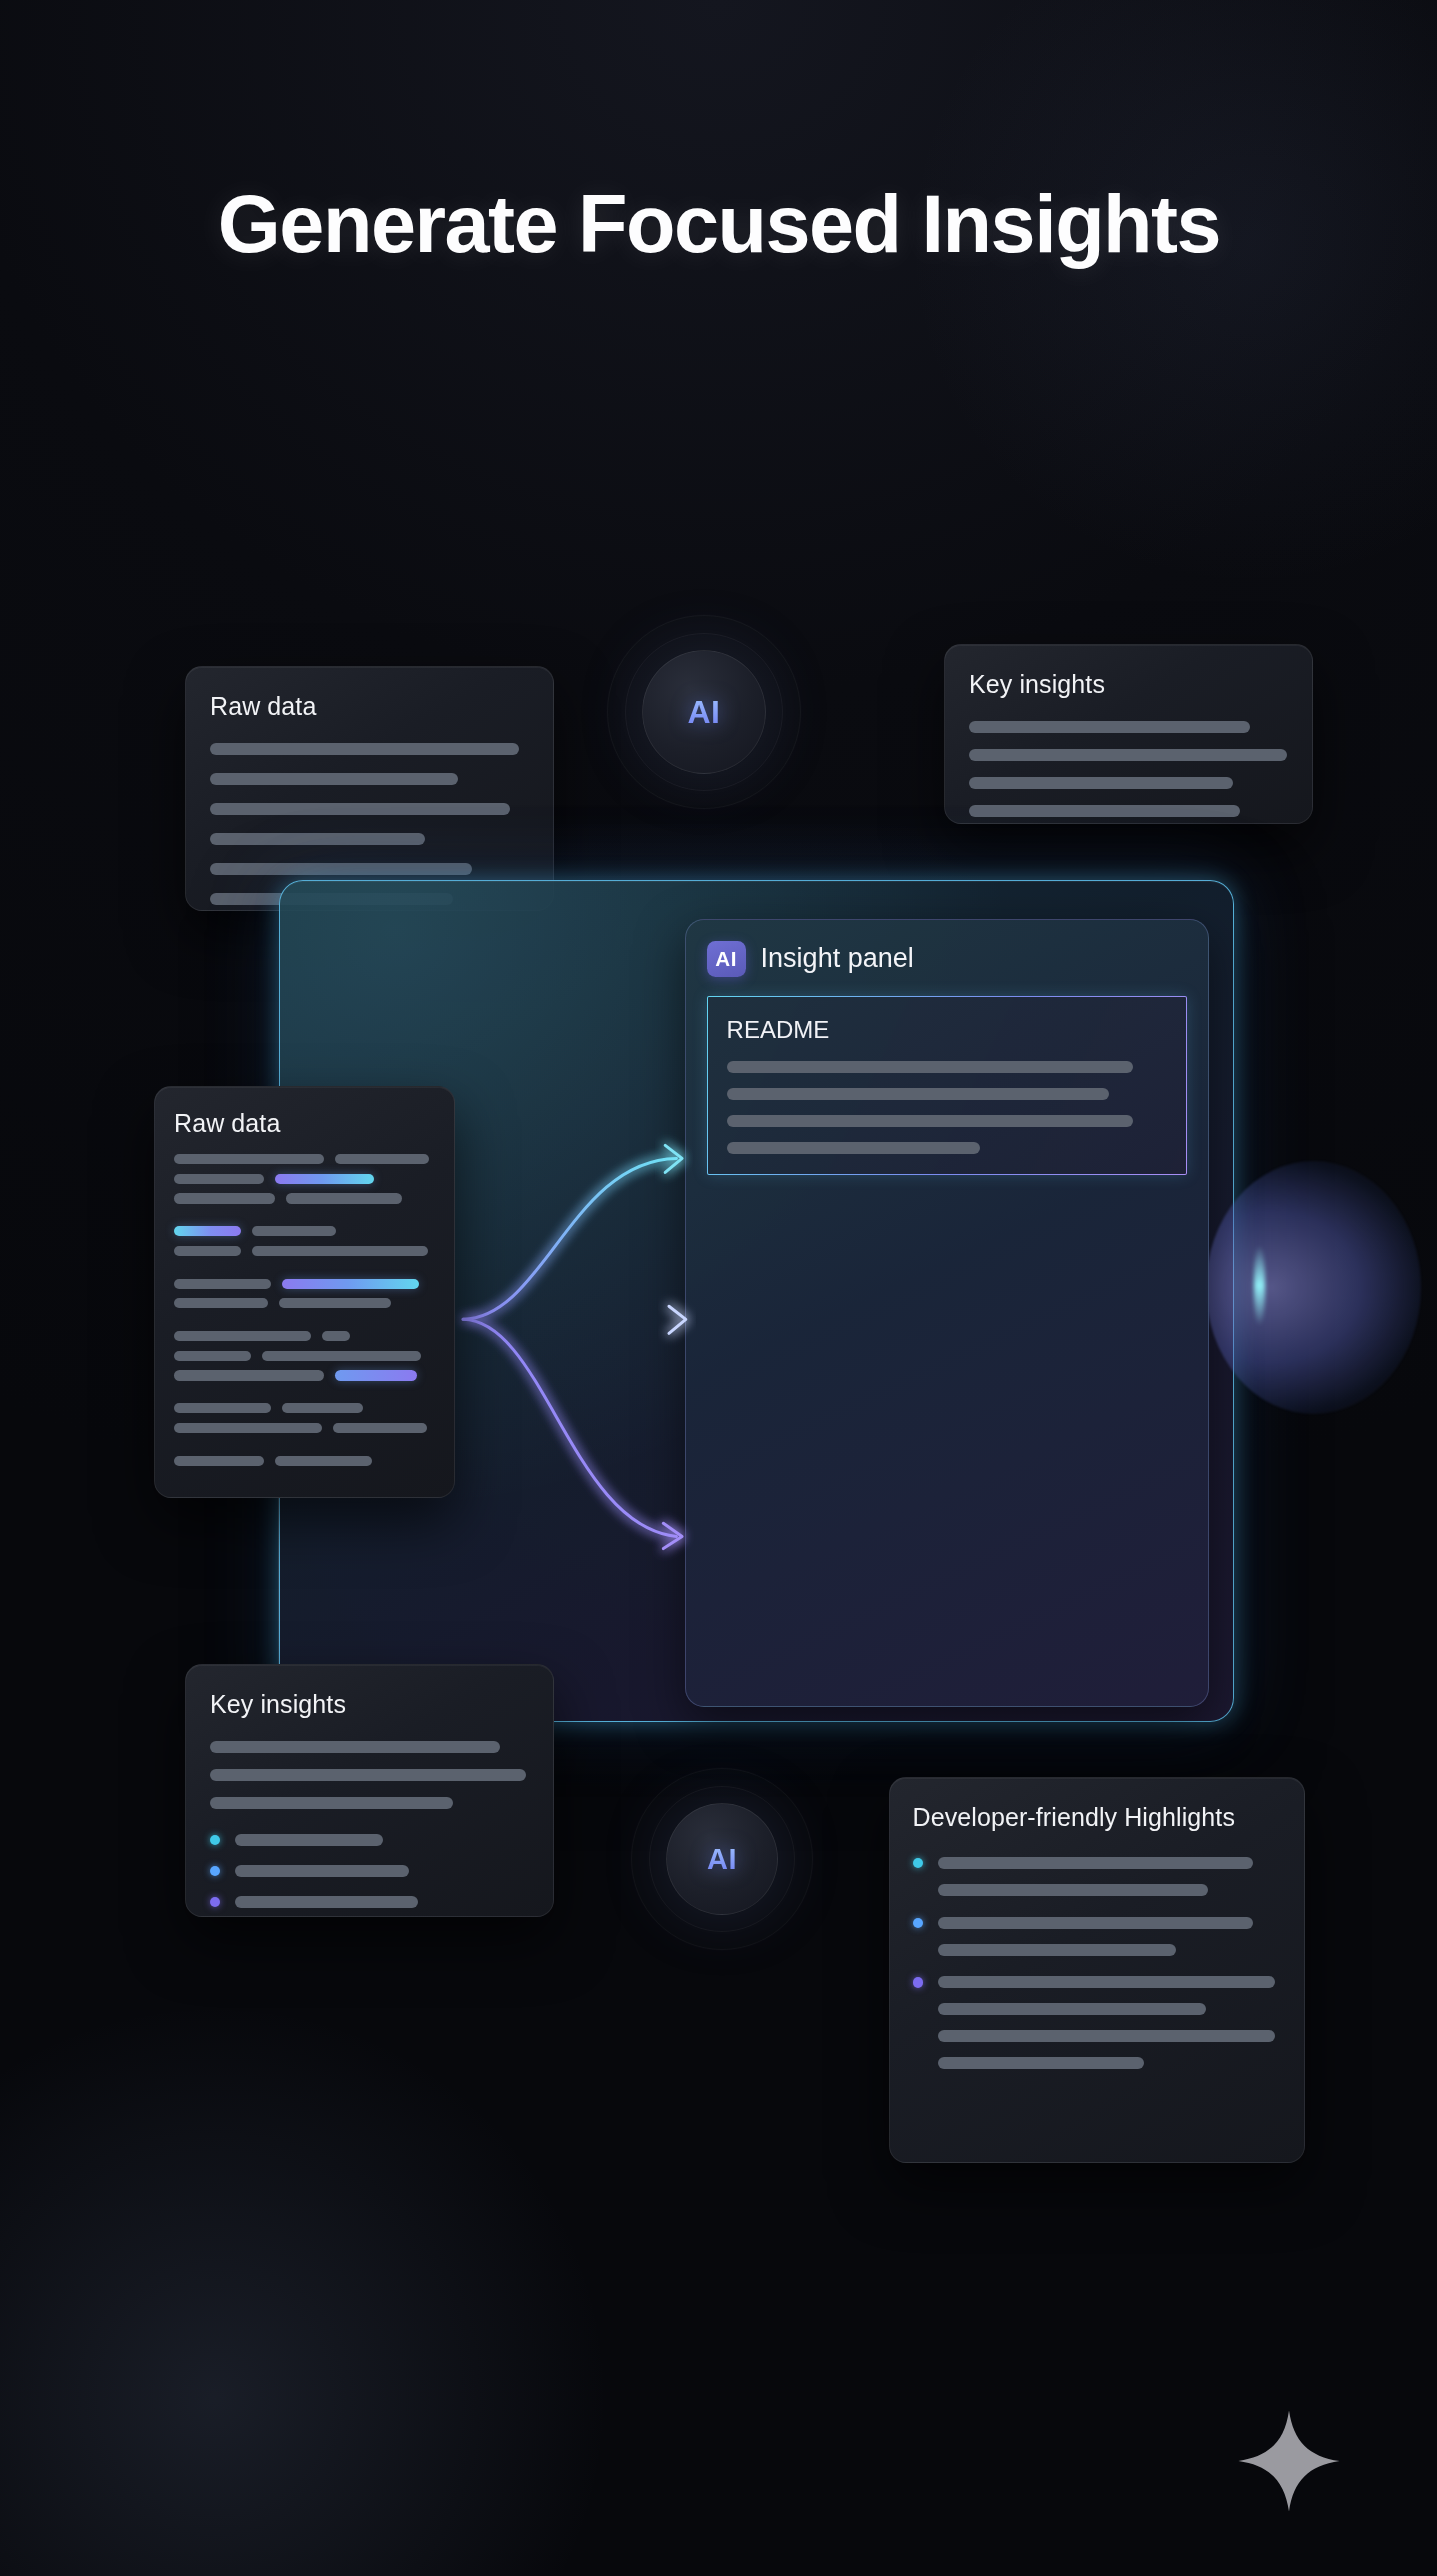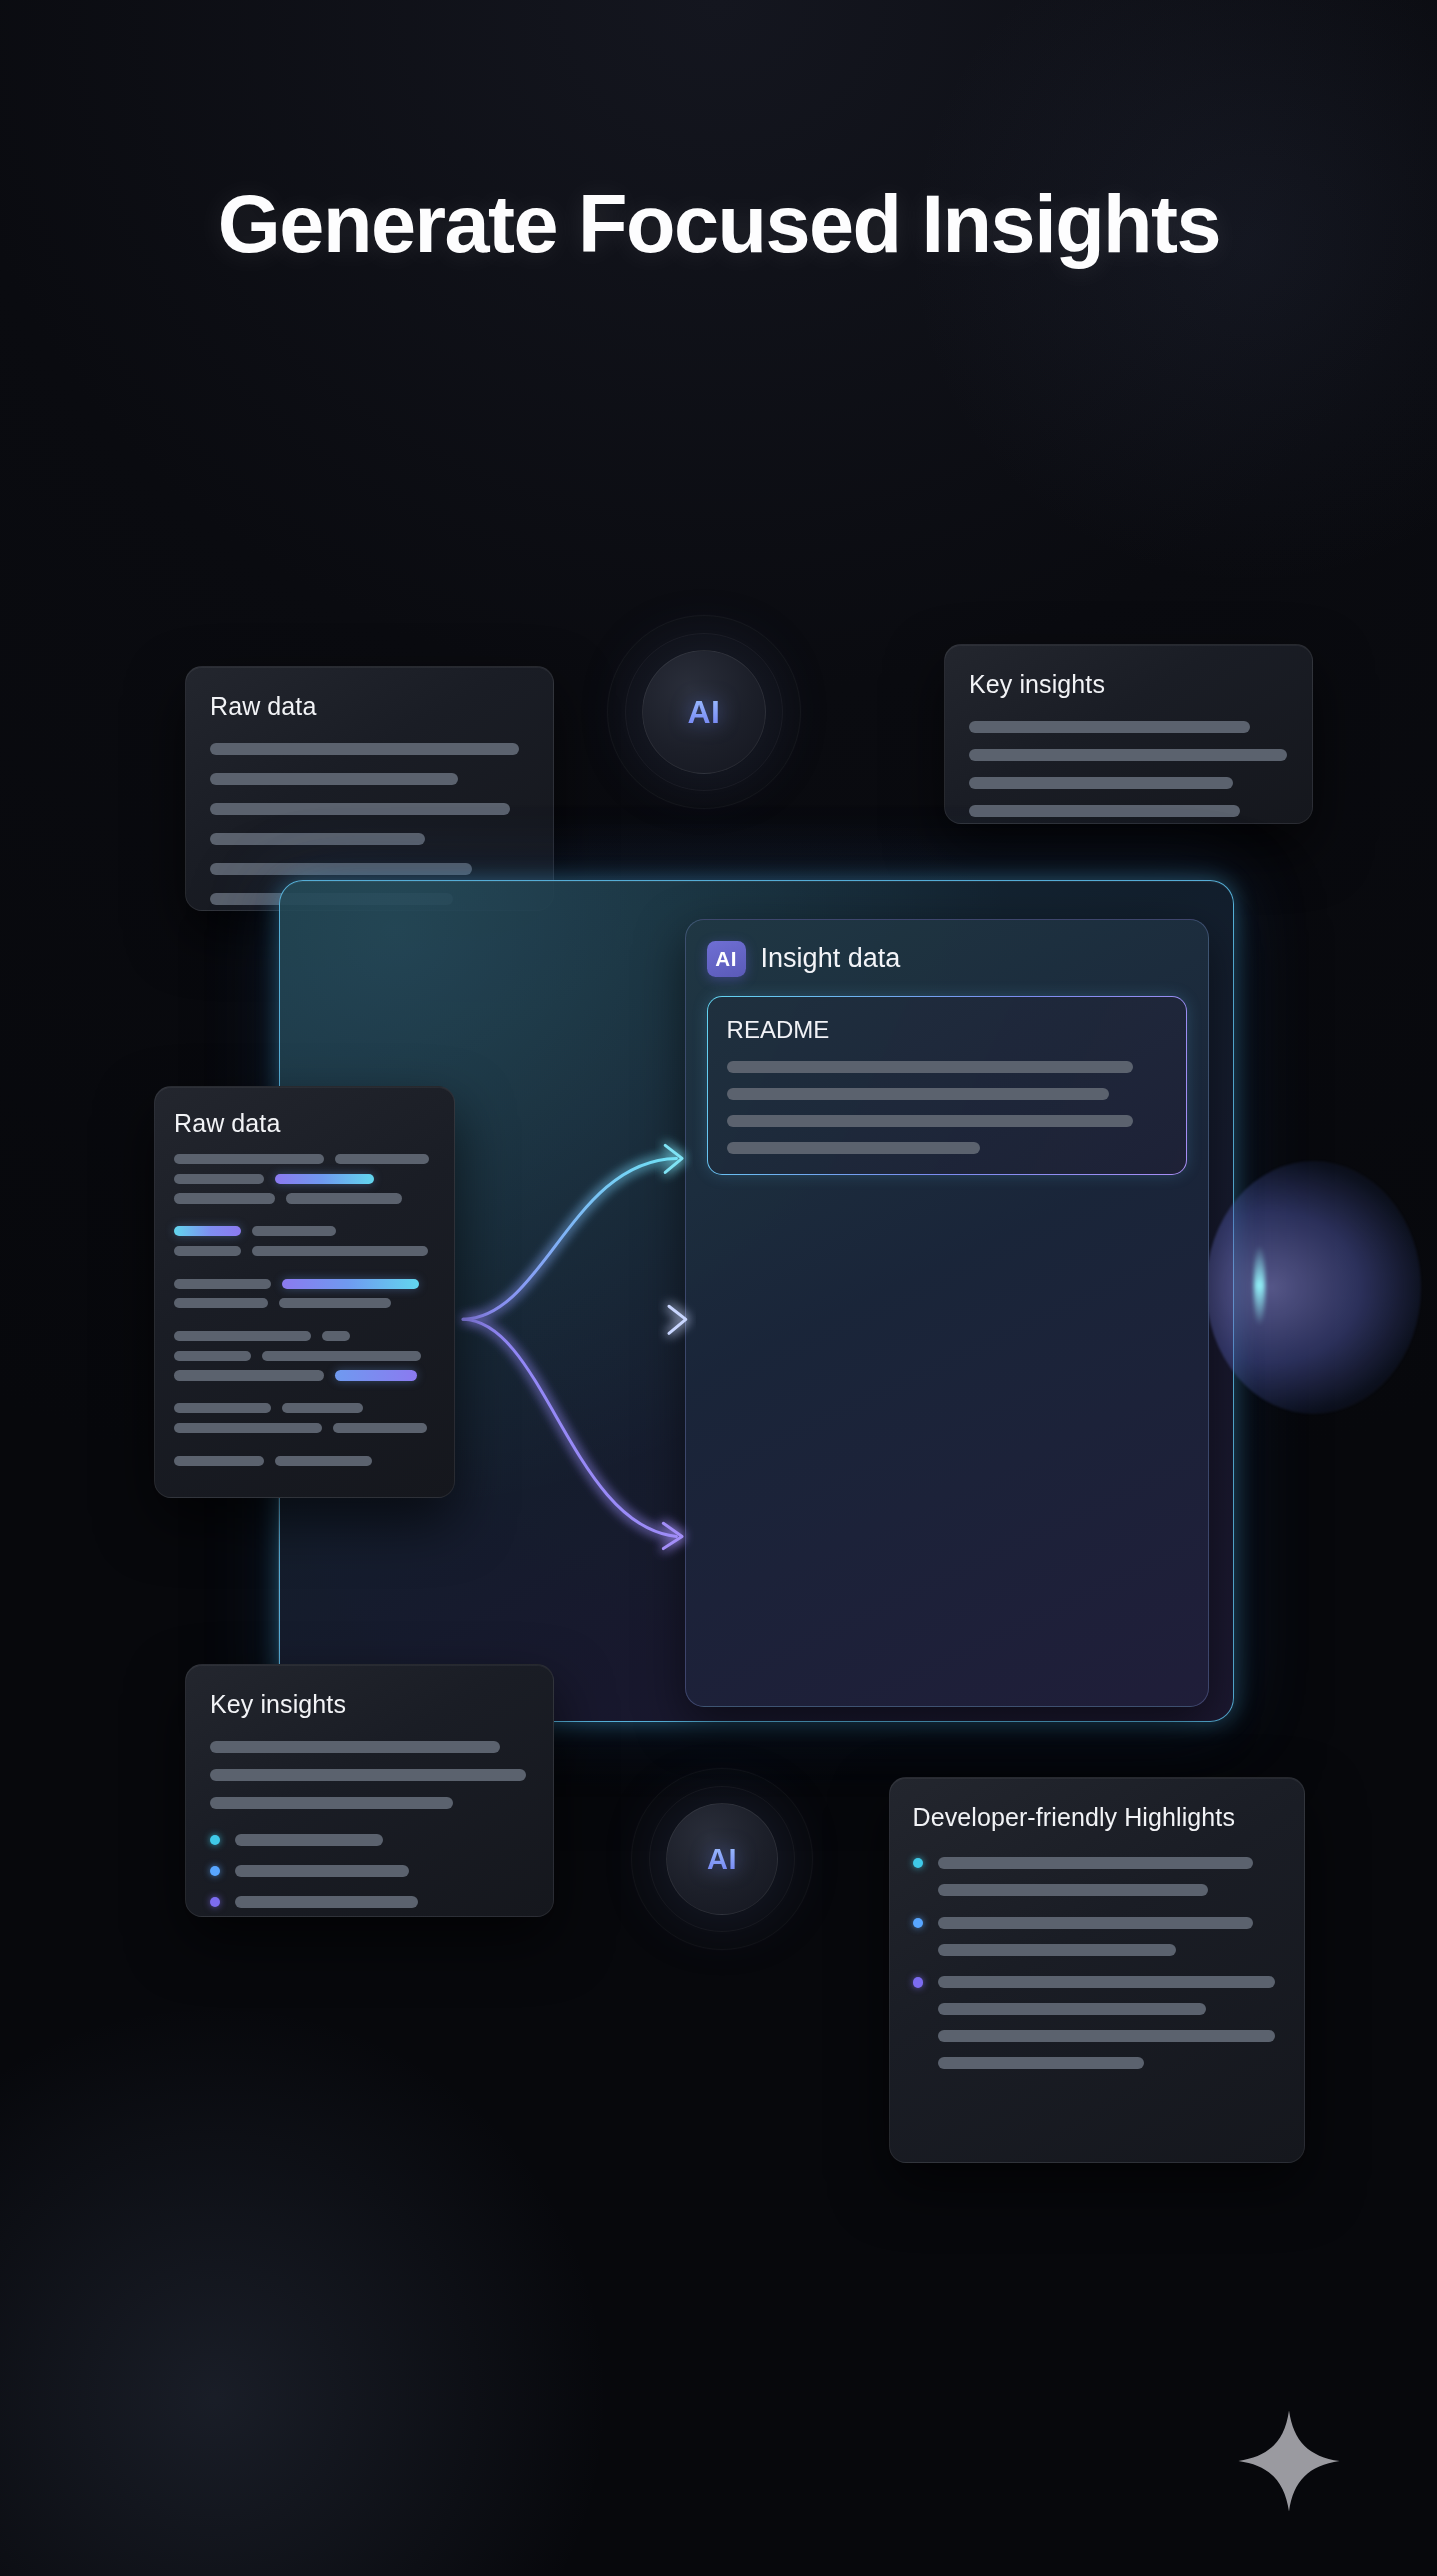--- a/index.html
+++ b/index.html
@@ -89,21 +89,21 @@
     border:0.9px solid rgba(140,160,230,.30);
     box-shadow:0 17px 47px rgba(0,0,0,.50); padding:20.6px 20.6px 20.6px 20.6px; }
   #panel-head { display:flex; align-items:center; gap:15px; margin-bottom:19px; }
   #ai-chip { width:39px; height:36px; border-radius:8.4px;
     background:linear-gradient(160deg,#6f6fd4,#5a5ab8);
     display:flex; align-items:center; justify-content:center;
     color:#fff; font-size:20.6px; font-weight:600; letter-spacing:0.5px;
     box-shadow:0 2.8px 11.2px rgba(90,90,200,.45); }
   #panel-title { color:#f3f4f8; font-size:27px; font-weight:400; }
 
-  .sub { border-radius:15px; padding:19px 19px 20.6px 19px; margin-bottom:17px;
+  .sub { border-radius:2px; padding:19px 19px 20.6px 19px; margin-bottom:17px;
     background:linear-gradient(150deg, rgba(30,36,50,.92), rgba(22,26,38,.94)); }
   .sub.grad-edge { border:1.4px solid transparent;
     background:
       linear-gradient(150deg, rgba(28,42,56,.96), rgba(24,28,46,.96)) padding-box,
       linear-gradient(115deg, #62d6f2 0%, #7b8cf0 55%, #a98ef5 100%) border-box;
     box-shadow:0 0 15px rgba(90,180,230,.22); }
   .sub.plain-edge { border:0.9px solid rgba(255,255,255,.13); }
   .sub.purple-edge { border:1.4px solid rgba(150,135,240,.85);
     box-shadow:0 0 15px rgba(130,110,240,.22); }
   .sub-title { color:#f1f2f6; font-size:24px; font-weight:400; margin-bottom:17px; }
@@ -253,21 +253,21 @@
   <g fill="none" stroke-width="3.2" stroke-linecap="round" stroke-linejoin="round">
     <path d="M250,104 L268,118 L250,133" stroke="#7fe3f5" filter="url(#glow)"></path>
     <path d="M254,276 L272,290 L254,305" stroke="#c9d6ff" filter="url(#glow)"></path>
     <path d="M248,508 L268,522 L248,535" stroke="#a38ef8" filter="url(#glow)"></path>
   </g>
 </svg>
 
 <div id="insight-panel">
   <div id="panel-head">
     <div id="ai-chip">AI</div>
-    <div id="panel-title">Insight data</div>
+    <div id="panel-title">Insight panel</div>
   </div>
   <div id="panel-sections">
       <div class="sub grad-edge">
         <div class="sub-title">README</div>
         <div class="bar dim" style="width: 406px; margin-bottom: 15px;"></div>
         <div class="bar dim" style="width: 382px; margin-bottom: 15px;"></div>
         <div class="bar dim" style="width: 406px; margin-bottom: 15px;"></div>
         <div class="bar dim" style="width: 253px; margin-bottom: 0px;"></div>
       </div>
     </div>

